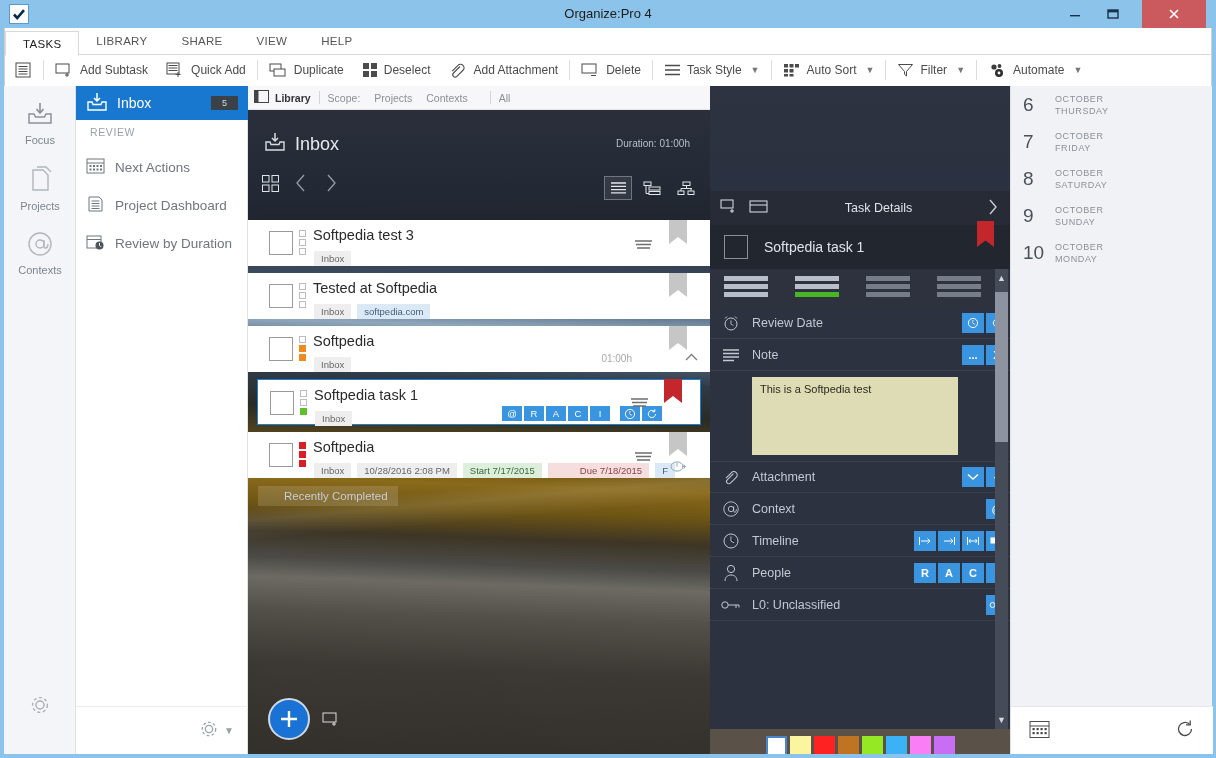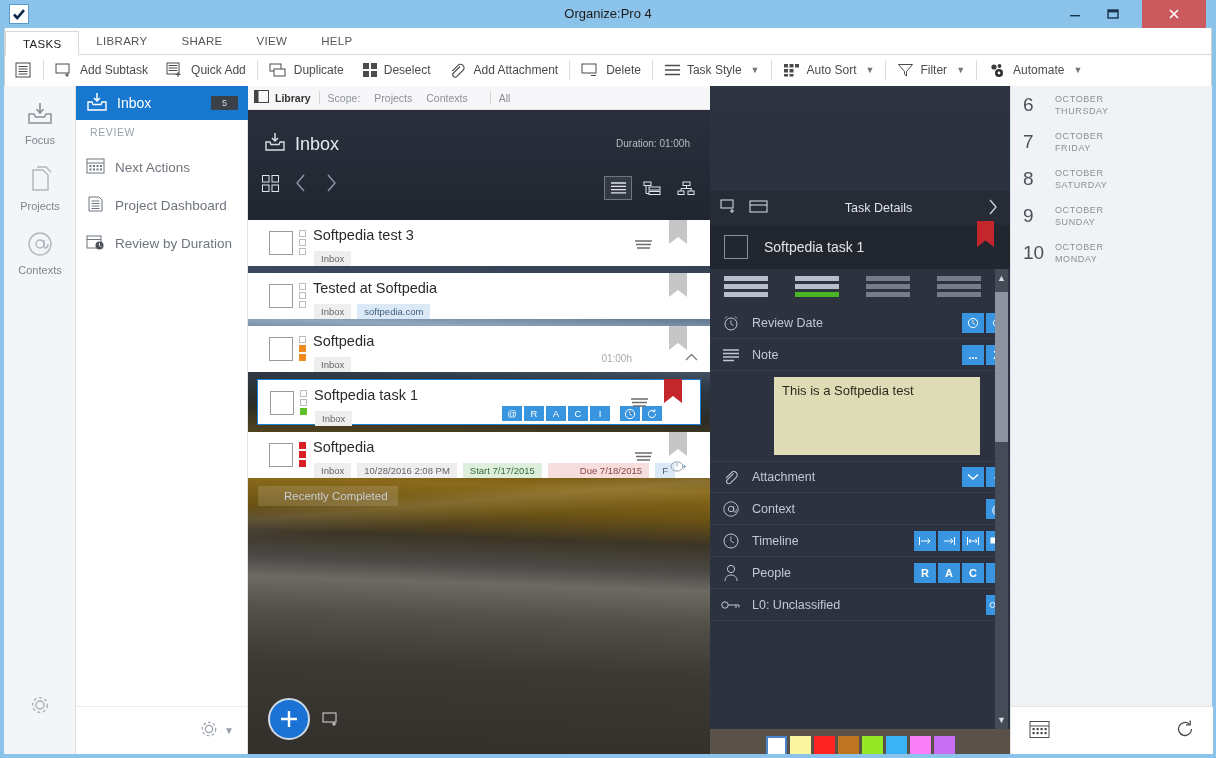--- a/index.html
+++ b/index.html
@@ -143,21 +143,21 @@
   .barstack s { display:block; height:5px; background:#b9bfca; margin-bottom:3px; }
   .barstack s.dim { background:#777d88; }
   .barstack s.green { background:#48b527; }
 
   .det-rows { position:absolute; left:0; top:221px; width:308px; }
   .drow { position:relative; height:32px; display:flex; align-items:center; border-bottom:1px solid #3a3f4b; }
   .drow .ic { width:42px; display:flex; justify-content:center; color:#c3c8d1; }
   .drow .lbl { color:#c3c8d1; font-size:12.5px; flex:1; }
   .drow .acts { display:flex; gap:2px; margin-right:10px; }
   .sqbtn { width:22px; height:20px; background:#3a95e0; color:#fff; font-size:11px; display:flex; align-items:center; justify-content:center; }
-  .note-area { margin:6px 0 0 64px; width:206px; height:78px; background:#dedcb4; color:#2b2b20; font-size:13px; padding:6px 8px; }
+  .note-area { margin:6px 0 0 42px; width:206px; height:78px; background:#dedcb4; color:#2b2b20; font-size:11px; padding:6px 8px; }
   .scroll-track { position:absolute; right:2px; top:183px; width:13px; height:460px; background:#454b57; }
   .scroll-thumb { position:absolute; right:2px; top:206px; width:13px; height:150px; background:#8e949f; }
   .scroll-up { position:absolute; right:2px; top:183px; width:13px; height:18px; color:#d6dae0; font-size:9px; display:flex; align-items:center; justify-content:center; }
   .scroll-down { position:absolute; right:2px; top:625px; width:13px; height:18px; color:#d6dae0; font-size:9px; display:flex; align-items:center; justify-content:center; }
 
   .swatches { position:absolute; left:0; top:643px; width:300px; height:34px; background:#5a5248; display:flex; align-items:center; justify-content:center; gap:3px; }
   .sw { width:21px; height:21px; }
   .sw.selw { border:2px solid #4a84c8; }
 
   

